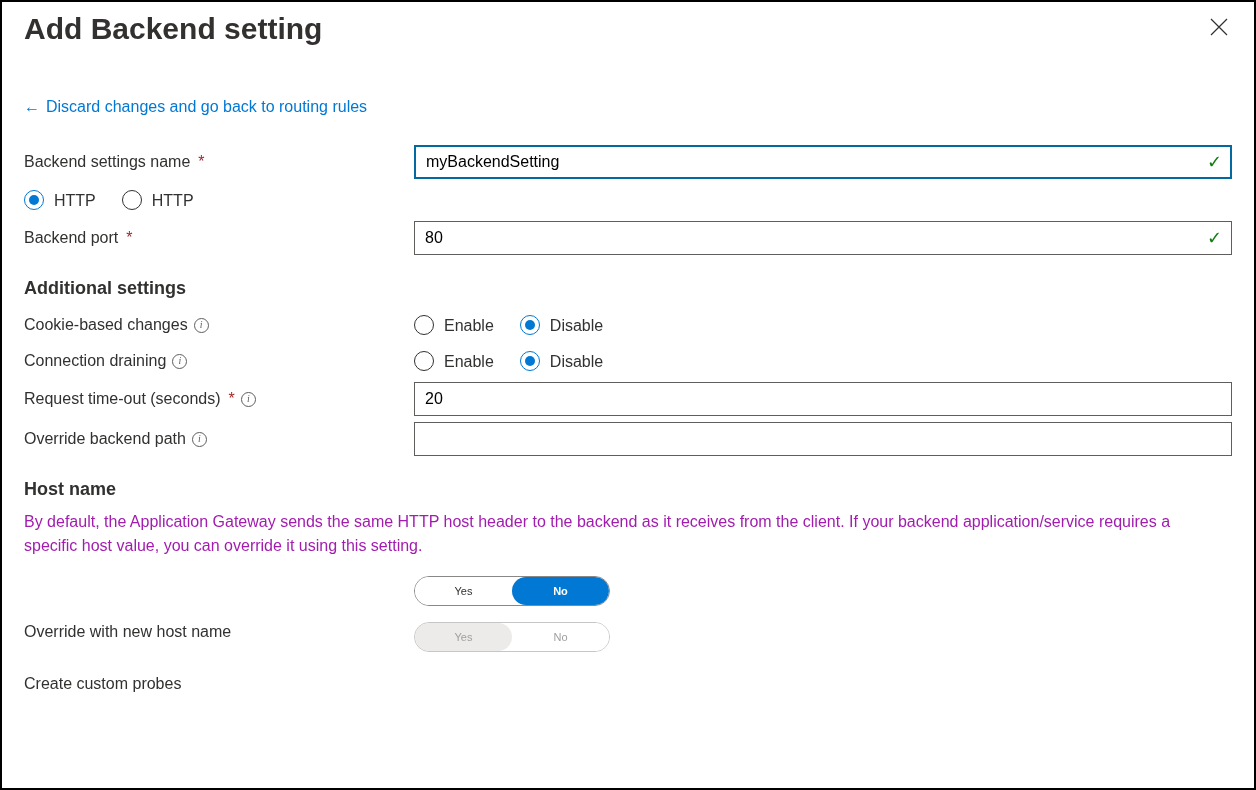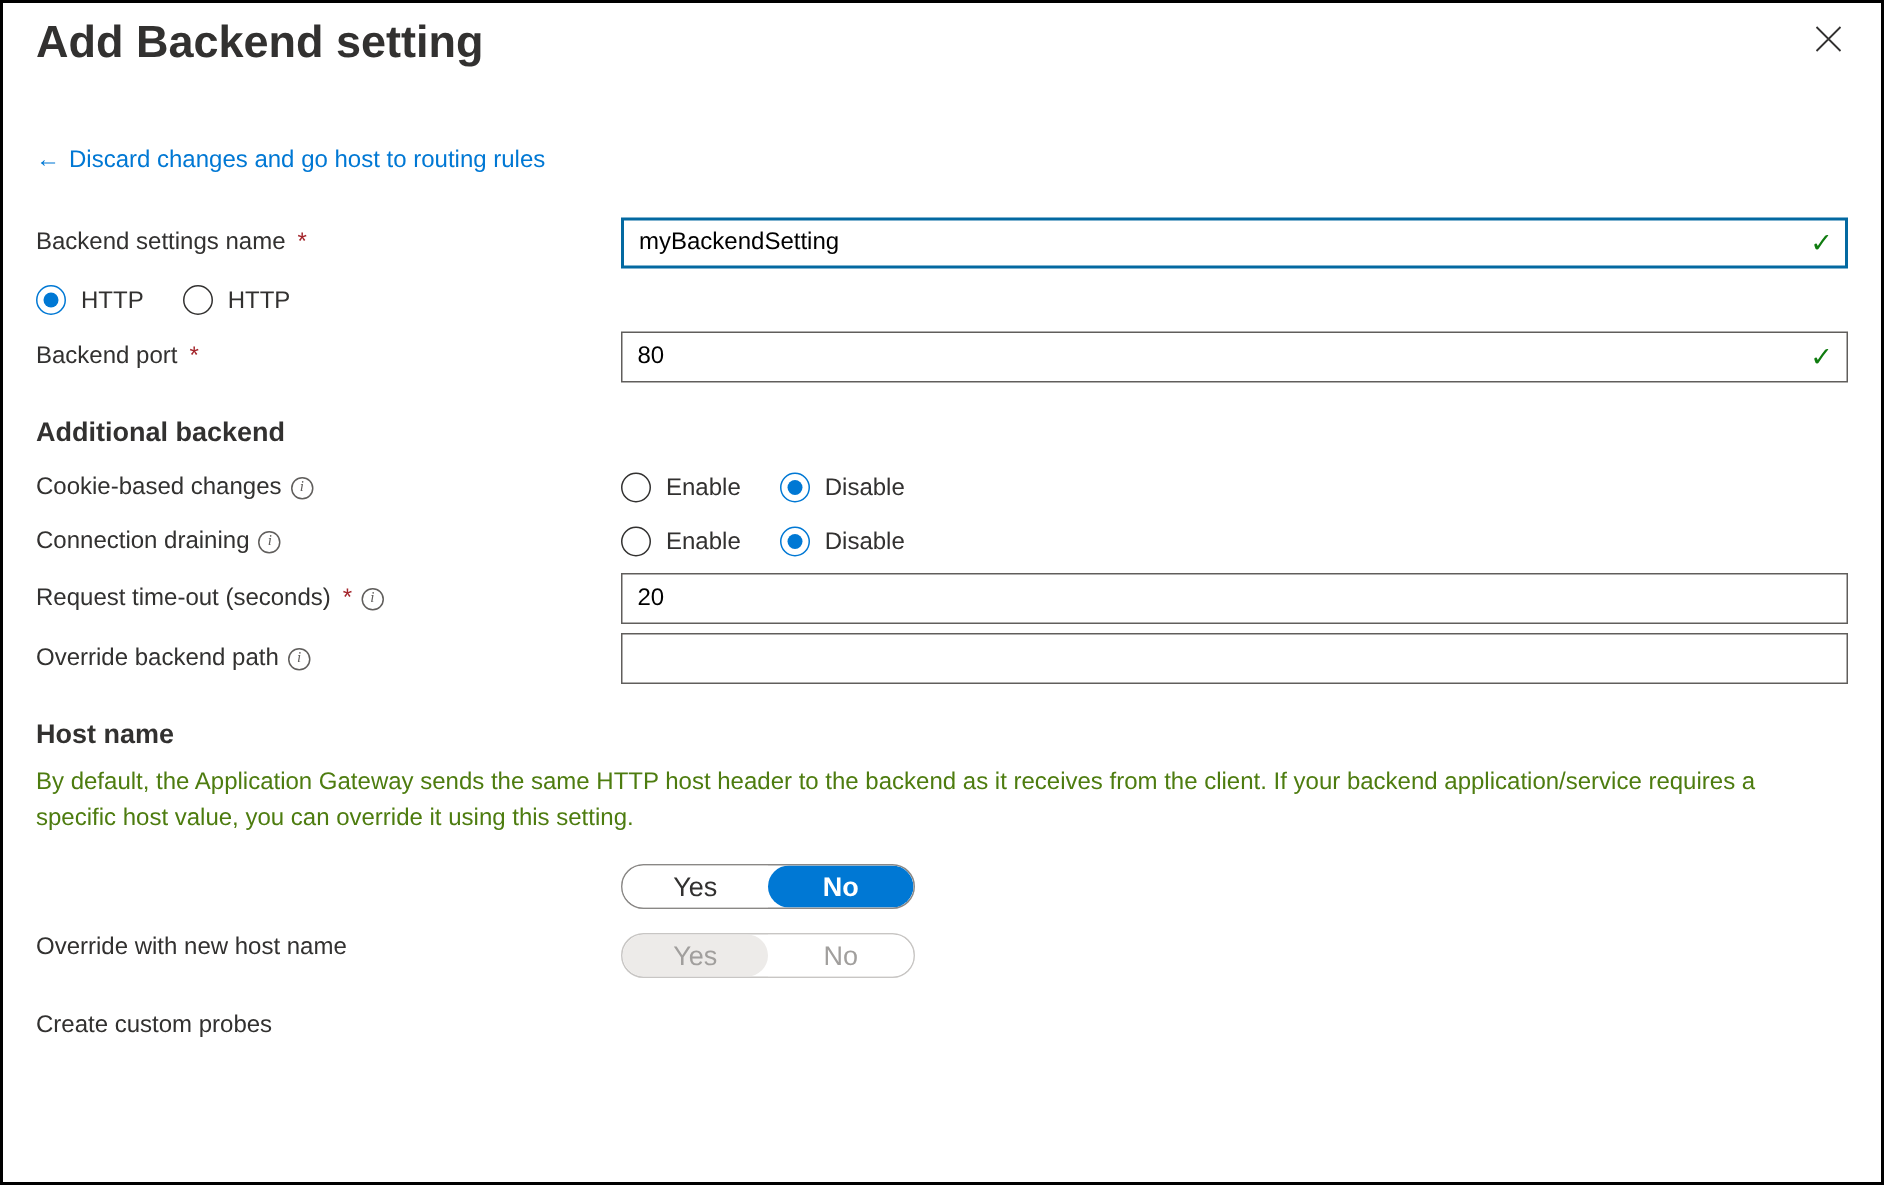--- a/index.html
+++ b/index.html
@@ -118,41 +118,41 @@
   .radio-dot { width:10px; height:10px; background:#0078d4; border-radius:50%; }
   
   .section-heading {
     font-size:18px;
     font-weight:600;
     margin-top:22px;
     margin-bottom:10px;
   }
   .section-desc {
     font-size:16px;
-    color:#4d7c0f;
+    color:#a21caf;
     line-height:1.5;
     margin-top:6px;
     margin-bottom:18px;
     max-width: 1180px;
   }
   
   .pill-row {
     display:flex;
     border:1px solid #8a8886;
     border-radius:16px;
     overflow:hidden;
     height:30px;
     width:196px;
   }
   .pill-half {
     flex:1;
     display:flex;
     align-items:center;
     justify-content:center;
-    font-size:18px;
+    font-size:11px;
     cursor:pointer;
     background:#fff;
     color:#323130;
   }
   .pill-half.active {
     background:#0078d4;
     color:#fff;
     font-weight:600;
     border-radius:14px;
   }
@@ -176,21 +176,21 @@
     <h1 class="panel-title">Add Backend setting</h1>
     <div class="close-btn">
       <svg width="18" height="18" viewBox="0 0 18 18">
           <path d="M1 1 L17 17 M17 1 L1 17" stroke="#323130" stroke-width="1.2" fill="none"></path>
         </svg>
     </div>
   </div>
 
   <div class="back-link">
     <span class="back-arrow">←</span>
-    <span>Discard changes and go host to routing rules</span>
+    <span>Discard changes and go back to routing rules</span>
   </div>
 
   <div class="form">
 
     <div class="row">
       <div class="label-col">
         <span>Backend settings name</span>
           <span class="req">*</span>
       </div>
       <div class="field-col">
@@ -224,21 +224,21 @@
           <span class="req">*</span>
       </div>
       <div class="field-col">
         <div class="input-wrap">
           <input class="text-input" type="text" value="80" style="">
           <span class="valid-check">✓</span>
         </div>
       </div>
     </div>
 
-    <div class="section-heading">Additional backend</div>
+    <div class="section-heading">Additional settings</div>
 
     <div class="row tight">
       <div class="label-col">
         <span>Cookie-based changes</span>
         <span class="info-icon">i</span>
       </div>
       <div class="field-col">
         <div class="radio-group">
           <div class="radio-opt">
             <span class="radio-circle"></span>

